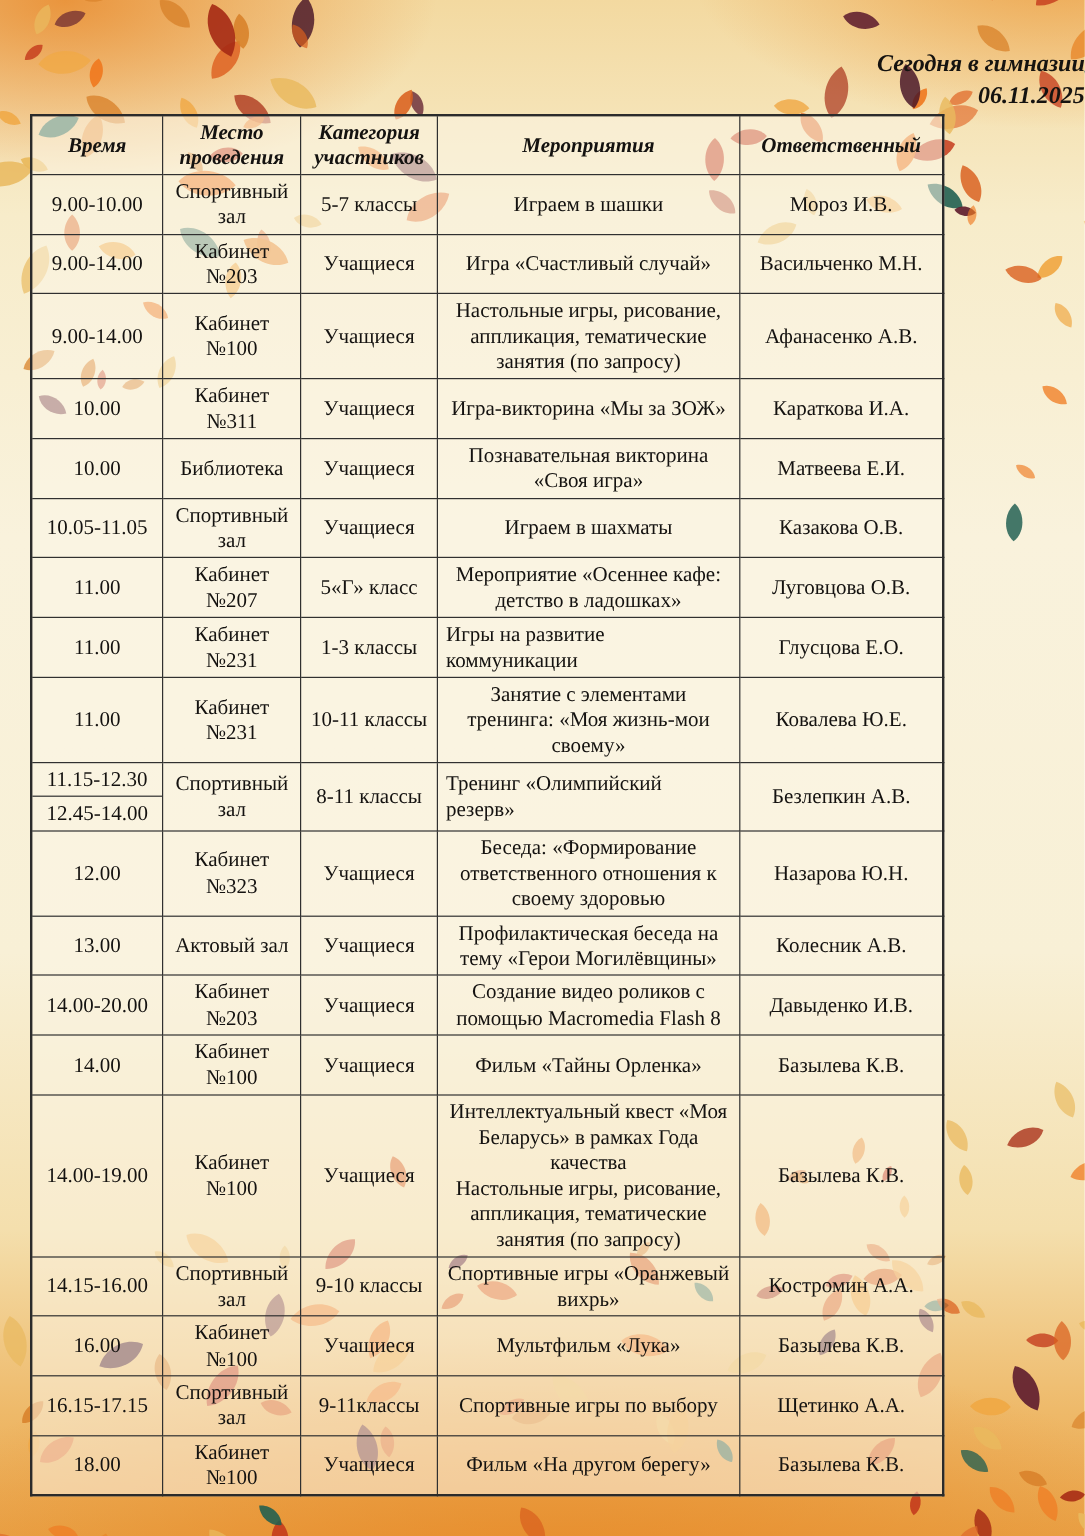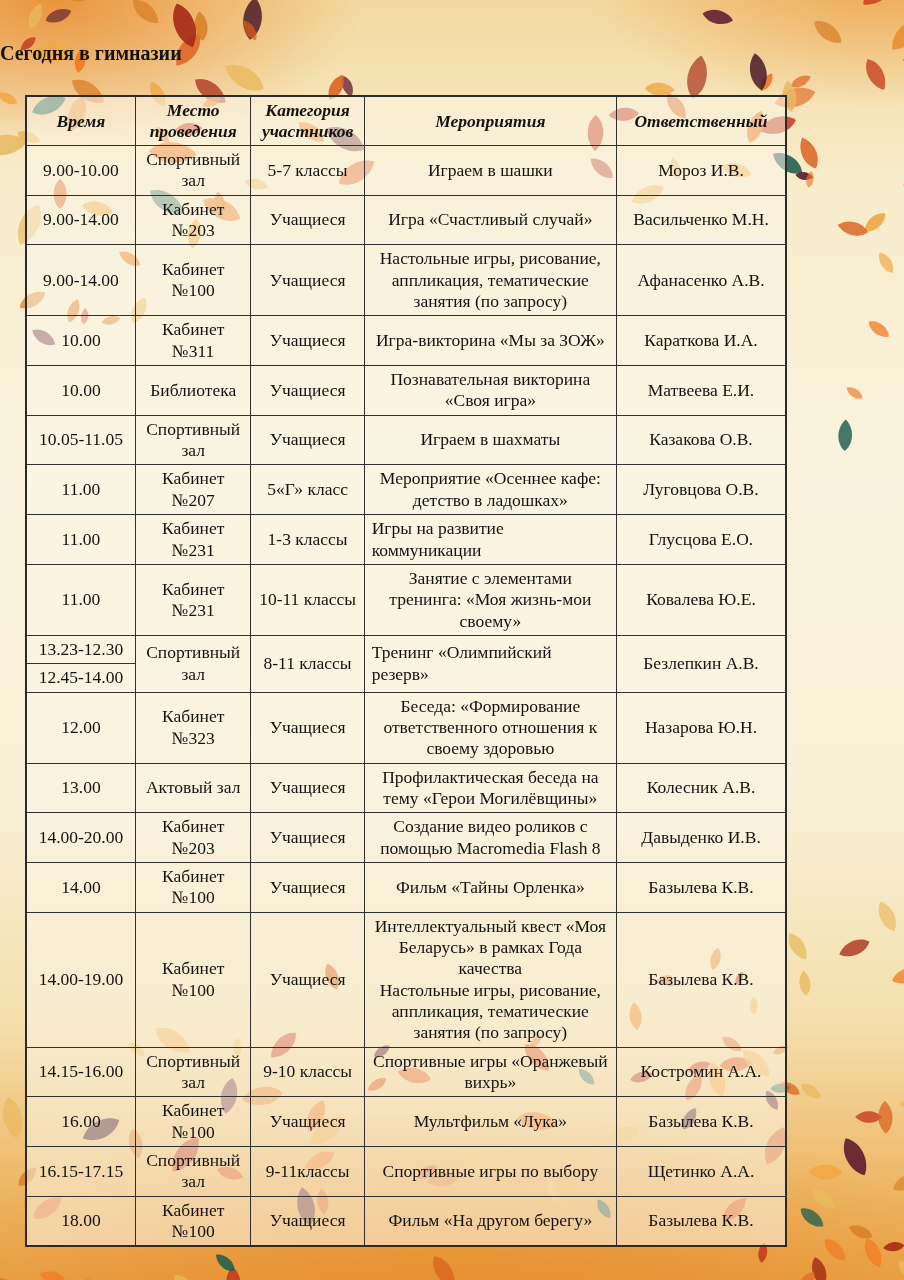--- a/index.html
+++ b/index.html
@@ -11,21 +11,21 @@
     position:relative; width:904px; height:1280px; overflow:hidden;
     background:
       radial-gradient(ellipse 430px 210px at 6% 0%,  rgba(232,137,44,0.85), rgba(232,137,44,0) 72%),
       radial-gradient(ellipse 430px 190px at 97% -2%, rgba(236,154,60,0.80), rgba(236,154,60,0) 70%),
       radial-gradient(ellipse 760px 280px at 50% 104%, rgba(231,136,38,0.90), rgba(231,136,38,0) 78%),
       linear-gradient(180deg,#f3d9a0 0%,#f7ecca 14%,#f9f2dc 35%,#f8f0d6 62%,#f4dfad 80%,#eeb969 92%,#e9a348 100%);
   }
   svg.leaves { position:absolute; inset:0; z-index:0; }
   .title {
     position:absolute; top:40px; left:0; width:100%; z-index:2;
-    text-align:left; font-weight:bold; 
+    text-align:right; font-weight:bold; font-style:italic;
     font-size:20px; line-height:1.35; color:#151310;
   }
   table.schedule {
     position:absolute; left:25px; top:95px; width:762px; z-index:1;
     border-collapse:collapse; table-layout:fixed;
     background:rgba(252,246,231,0.55);
     border:2px solid #2b2b2b;
   }
   th, td {
     border:1px solid #303030;
@@ -232,20 +232,21 @@
         <use href="#leaf" transform="translate(873.2 1252.9) rotate(336) scale(15.9)" fill="#ef7b22" opacity="0.71"></use>
         <use href="#leaf" transform="translate(797.6 946.4) rotate(328) scale(15.4)" fill="#e9b95e" opacity="0.74"></use>
         <use href="#leaf" transform="translate(860.8 1232.0) rotate(113) scale(12.7)" fill="#d8812a" opacity="0.87"></use>
         <use href="#leaf" transform="translate(771.9 1100.4) rotate(331) scale(11.1)" fill="#5f1d2e" opacity="0.78"></use>
         <use href="#leaf" transform="translate(812.1 1217.5) rotate(308) scale(14.4)" fill="#1f5e50" opacity="0.75"></use>
       </g>
   </svg>
 
   <div class="title">
     <div>Сегодня в гимназии</div>
+    <div>06.11.2025</div>
   </div>
 
   <table class="schedule">
     <colgroup>
       <col style="width:14.4%">
         <col style="width:15.2%">
         <col style="width:14.9%">
         <col style="width:33.2%">
         <col style="width:22.3%">
     </colgroup>
@@ -397,21 +398,21 @@
           <td class="category-cell">
             <div>10-11 классы</div>
           </td>
           <td class="event-cell">
             <div>Занятие с элементами тренинга: «Моя жизнь-мои своему»</div>
           </td>
           <td class="responsible-cell">Ковалева Ю.Е.</td>
         </tr>
         <tr>
           <td class="time-cell">
-            <div class="tline">13.23-12.30</div>
+            <div class="tline">11.15-12.30</div>
             <div class="tline tsplit">12.45-14.00</div>
           </td>
           <td class="place-cell">
             <div>Спортивный</div>
             <div>зал</div>
           </td>
           <td class="category-cell">
             <div>8-11 классы</div>
           </td>
           <td class="event-cell left">

